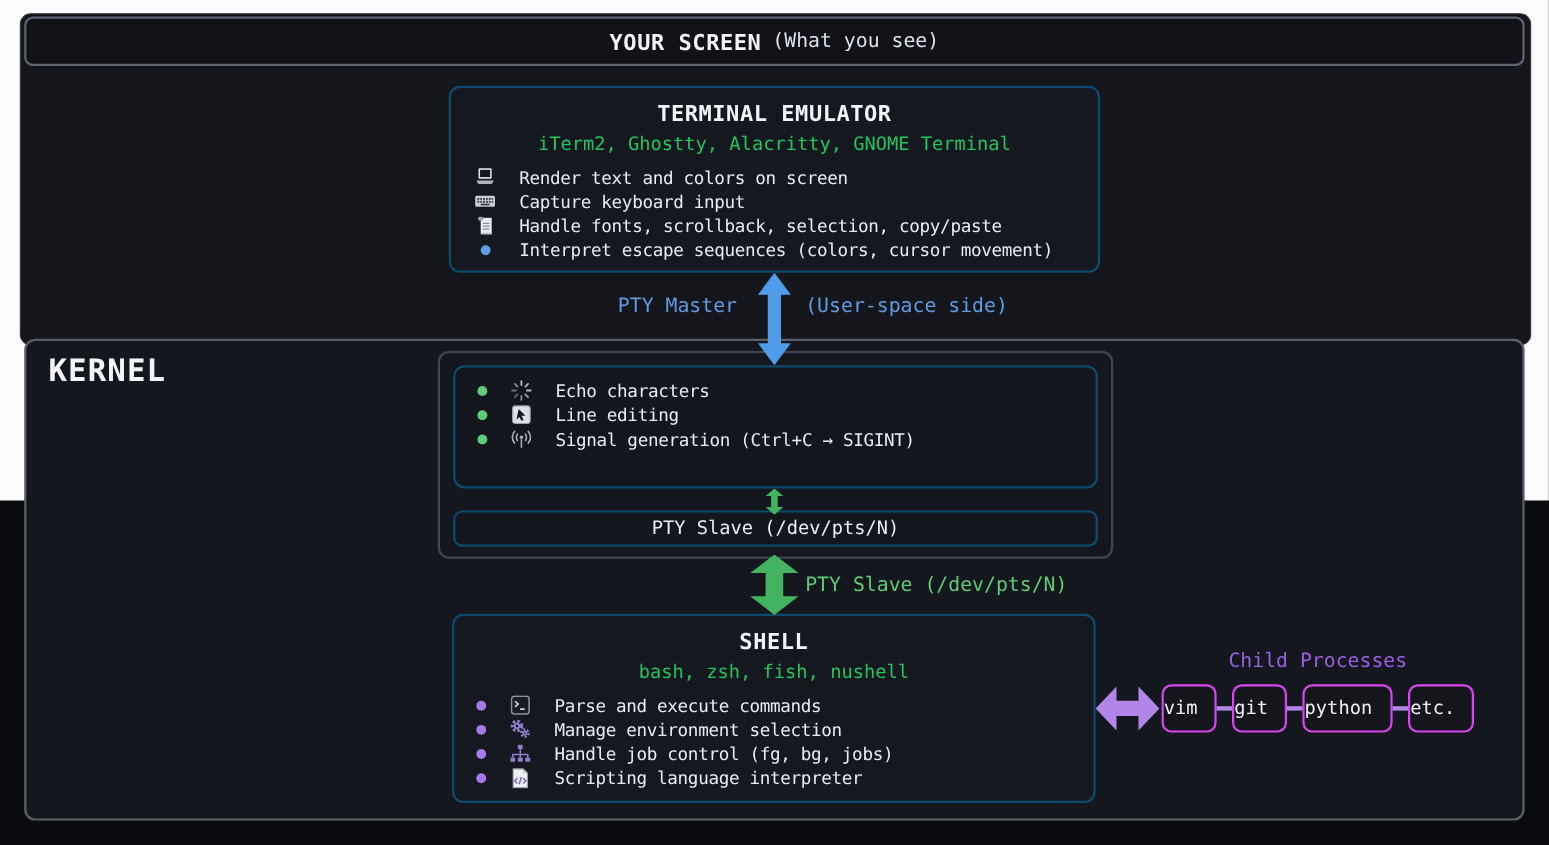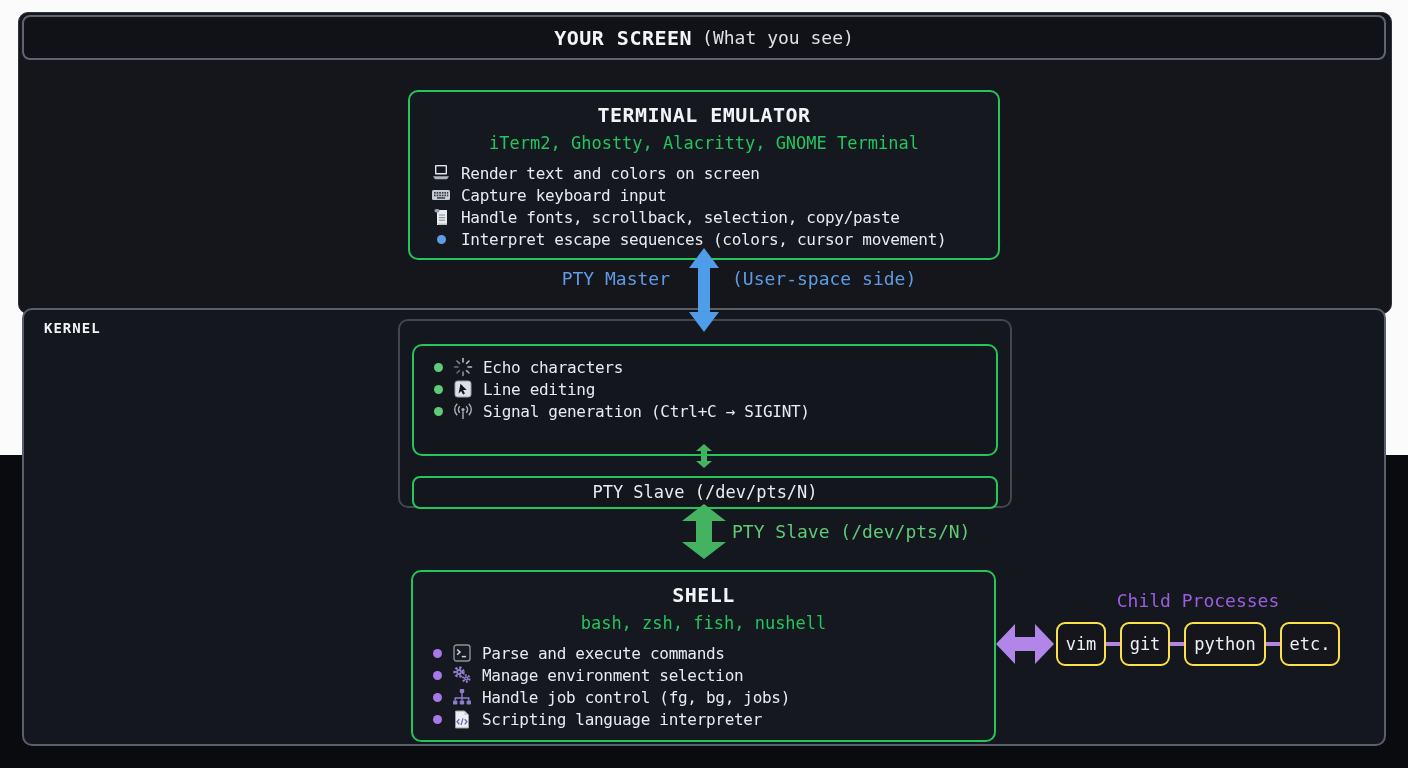--- a/index.html
+++ b/index.html
@@ -18,59 +18,59 @@
   }
   .header-bar{
     position:absolute;left:22px;top:15px;width:1364px;height:45px;
     box-sizing:border-box;border:2px solid #5d6470;border-radius:8px;
     background:#101217;display:flex;align-items:center;justify-content:center;gap:10px;
   }
   .title-bold{font-weight:bold;font-size:20px;letter-spacing:0.5px;color:#f2f4f7;}
   .title-normal{font-size:18px;color:#dde1e7;}
   .box{
     position:absolute;box-sizing:border-box;background:#15181f;
-    border:2px solid #22c55e;border-radius:10px;margin-top:12px;
+    border:2px solid #0c4a6e;border-radius:10px;
   }
   .terminal-box{left:408px;top:78px;width:592px;height:170px;padding-top:8px;}
   .box-title{text-align:center;font-weight:bold;font-size:20px;line-height:30px;color:#f2f4f7;letter-spacing:0.5px;}
   .box-subtitle{text-align:center;font-size:17px;line-height:26px;color:#22c55e;}
   .item-list{margin-top:6px;}
-  .item-row{display:flex;align-items:center;gap:9px;height:22px;padding-left:20px;
+  .item-row{display:flex;align-items:center;gap:20px;height:22px;padding-left:20px;
     font-size:16px;letter-spacing:-0.3px;color:#e8ebef;white-space:nowrap;}
   .icon-slot{width:22px;display:flex;align-items:center;justify-content:center;flex:0 0 22px;}
   .bullet{width:9px;height:9px;border-radius:50%;flex:0 0 9px;}
   .bullet-blue{background:var(--blue,#5e9ce4);margin:0 6px;}
   .bullet-green{background:var(--green,#5ecb77);}
   .bullet-purple{background:var(--purple,#a678e8);}
   .kernel-panel{
     position:absolute;left:22px;top:308px;width:1364px;height:438px;
     box-sizing:border-box;background:#14171d;border:2px solid #5a6069;border-radius:10px;
   }
-  .kernel-label{position:absolute;left:44px;top:320px;font-weight:bold;font-size:14px;letter-spacing:1px;color:#f2f4f7;}
+  .kernel-label{position:absolute;left:44px;top:320px;font-weight:bold;font-size:28px;letter-spacing:1px;color:#f2f4f7;}
   .tty-group{
     position:absolute;left:398px;top:319px;width:614px;height:189px;
     box-sizing:border-box;background:#14171d;border:2px solid #41464f;border-radius:10px;
   }
   .tty-box{left:412px;top:332px;width:586px;height:112px;padding-top:6px;background:#13161c;}
   .tty-title{line-height:28px;}
   .pty-slave-box{left:412px;top:464px;width:586px;height:33px;background:#13161c;border-radius:8px;}
   .pty-slave-box .inner{text-align:center;font-size:17px;line-height:29px;color:#e8ebef;}
   .shell-box{left:411px;top:558px;width:585px;height:172px;padding-top:8px;}
   .arrow{position:absolute;}
   .arrow-blue polygon{fill:var(--arrow-blue,#4f9ce8);}
   .arrow-green polygon{fill:var(--arrow-green,#43b261);}
   .arrow-purple polygon{fill:var(--arrow-purple,#b286e8);}
   .lbl{position:absolute;font-size:18px;white-space:nowrap;}
   .lbl-blue{color:var(--blue,#5e9ce4);}
   .lbl-green{color:var(--green,#5ecb77);}
   .lbl-purple{color:var(--purple-label,#9a5fe0);}
   .child-box{
     position:absolute;top:622px;height:44px;box-sizing:border-box;
-    background:#14161c;border:2px solid #fde047;border-radius:9px;
-    text-align:center;font-size:17px;line-height:40px;color:#eef0f3;
+    background:#14161c;border:2px solid #d946ef;border-radius:9px;
+    text-align:left;font-size:17px;line-height:40px;color:#eef0f3;
   }
   .connector{position:absolute;top:642px;height:4px;background:var(--arrow-purple,#b286e8);}
   svg{display:block;}
 </style>
 </head>
 <body>
 
 <div class="stage">
   <div class="white-bg"></div>
   <div class="userspace-panel"></div>

